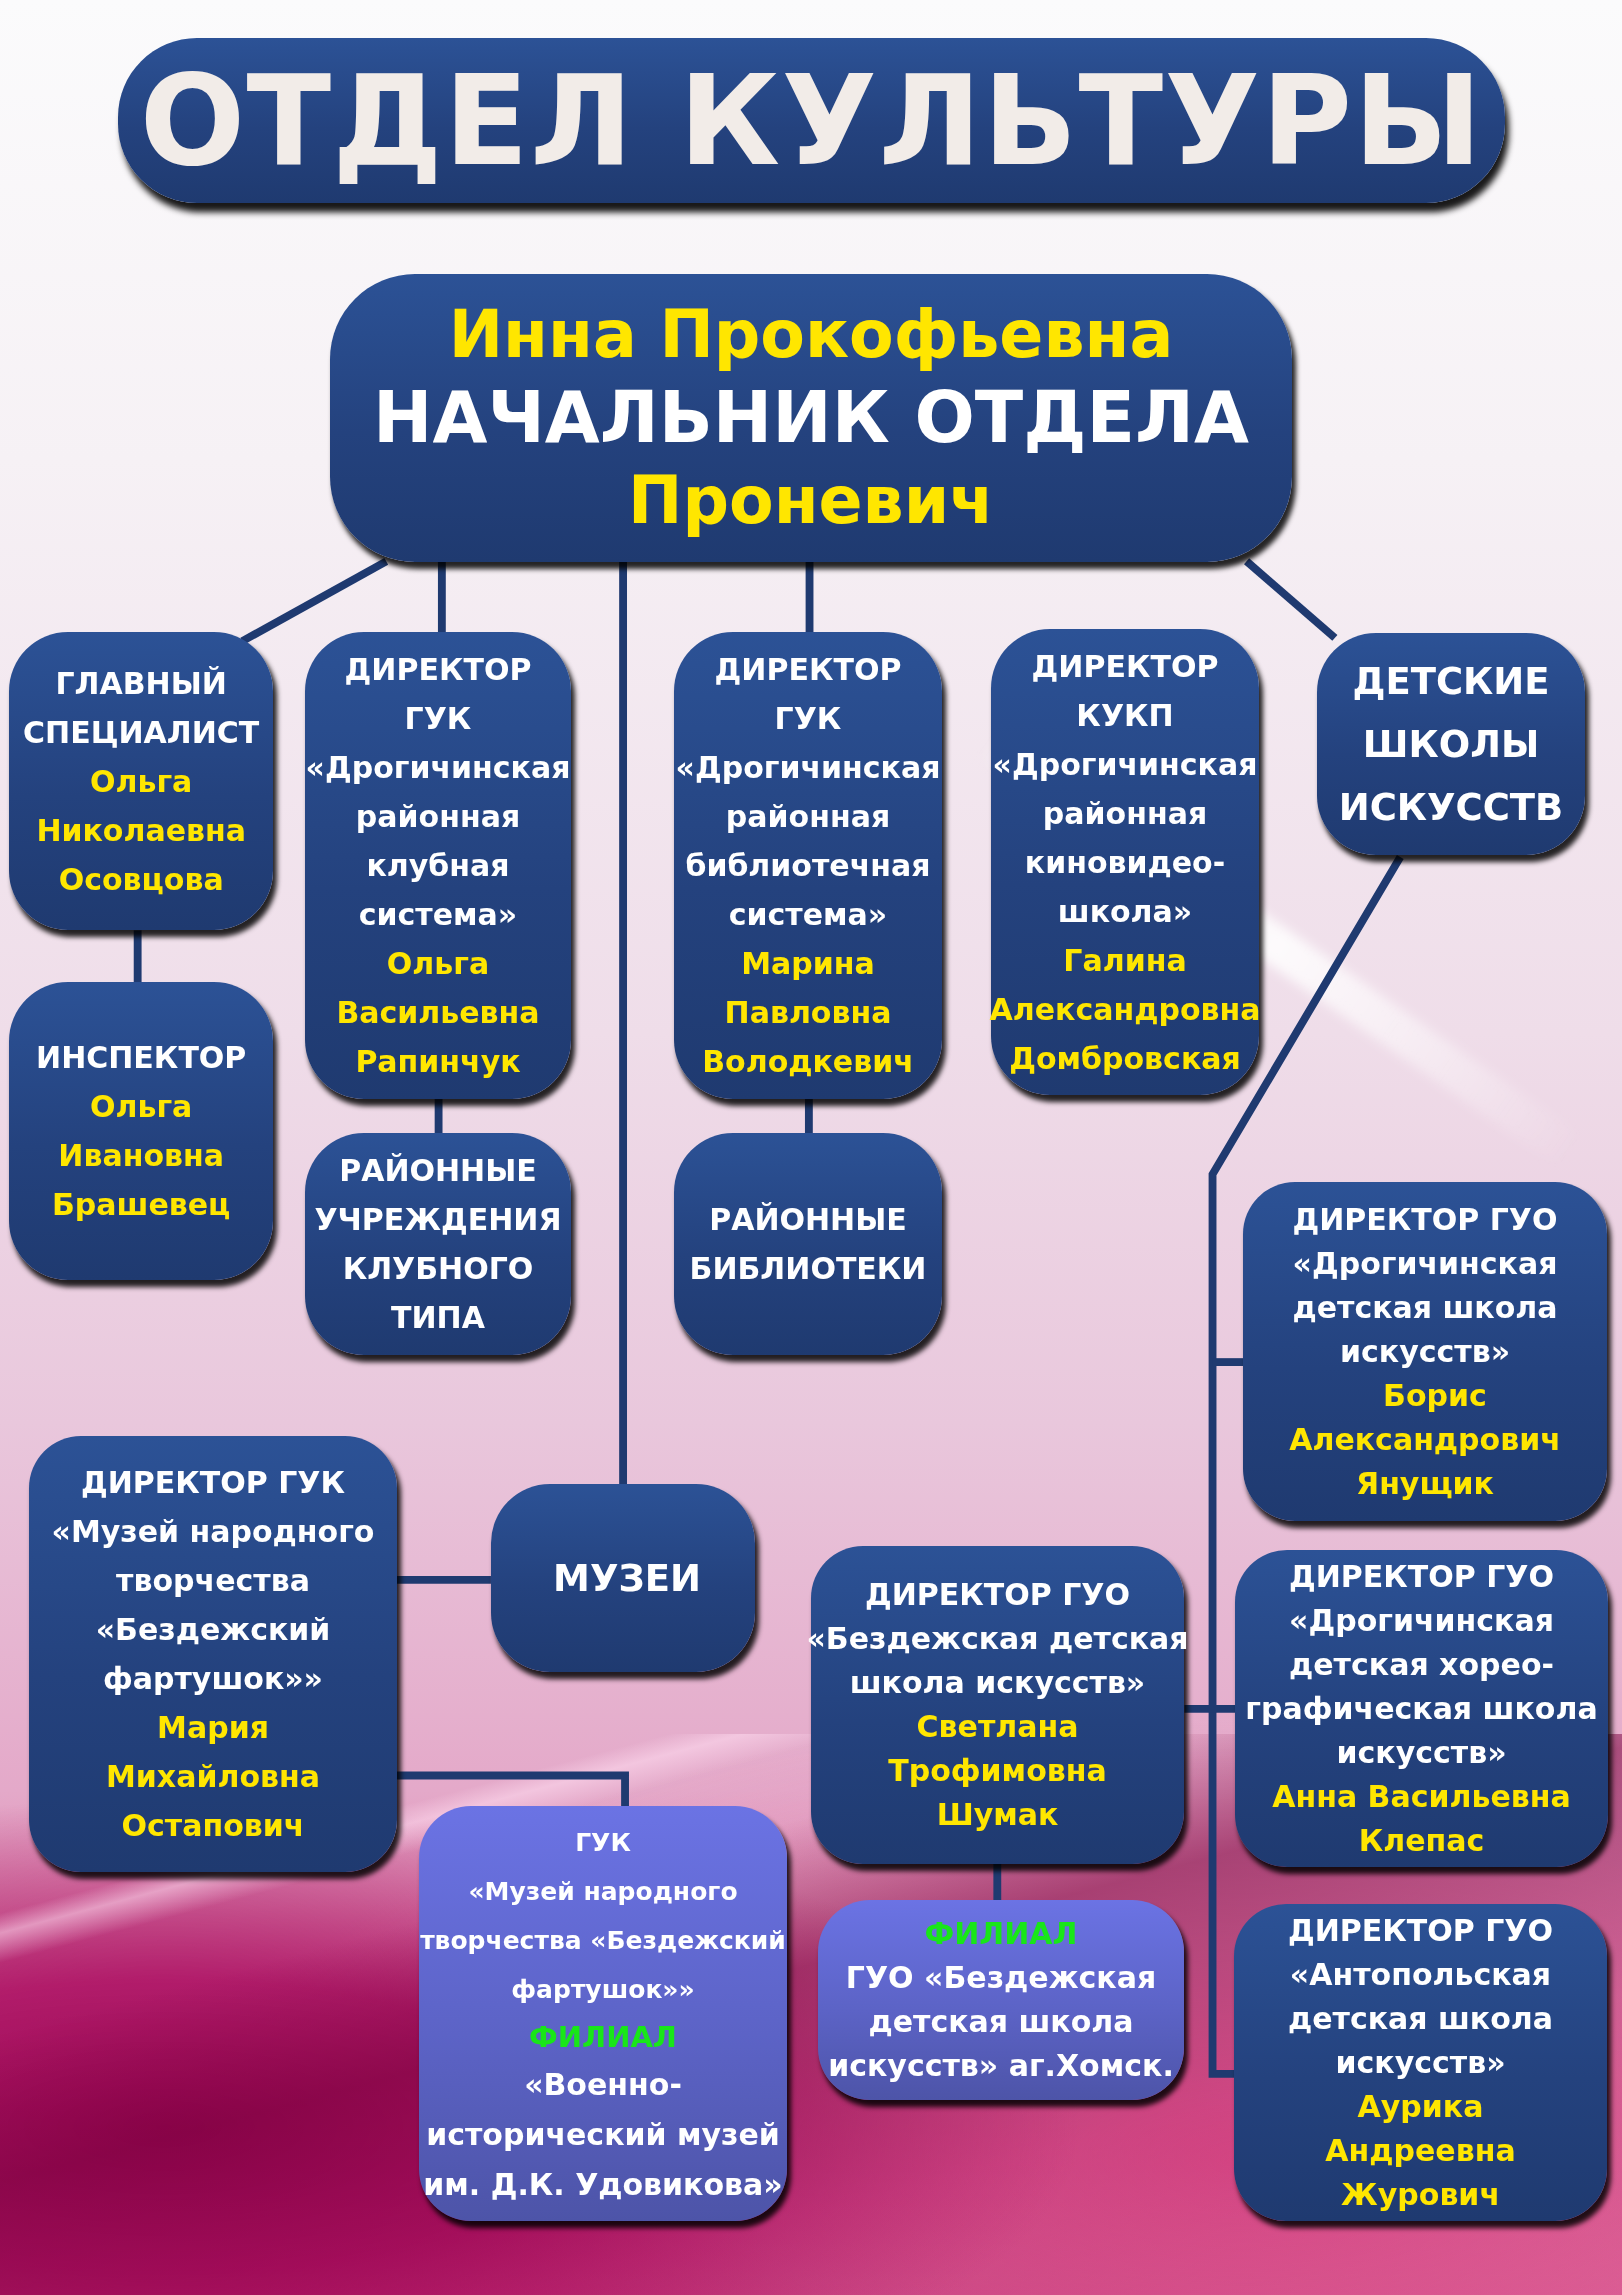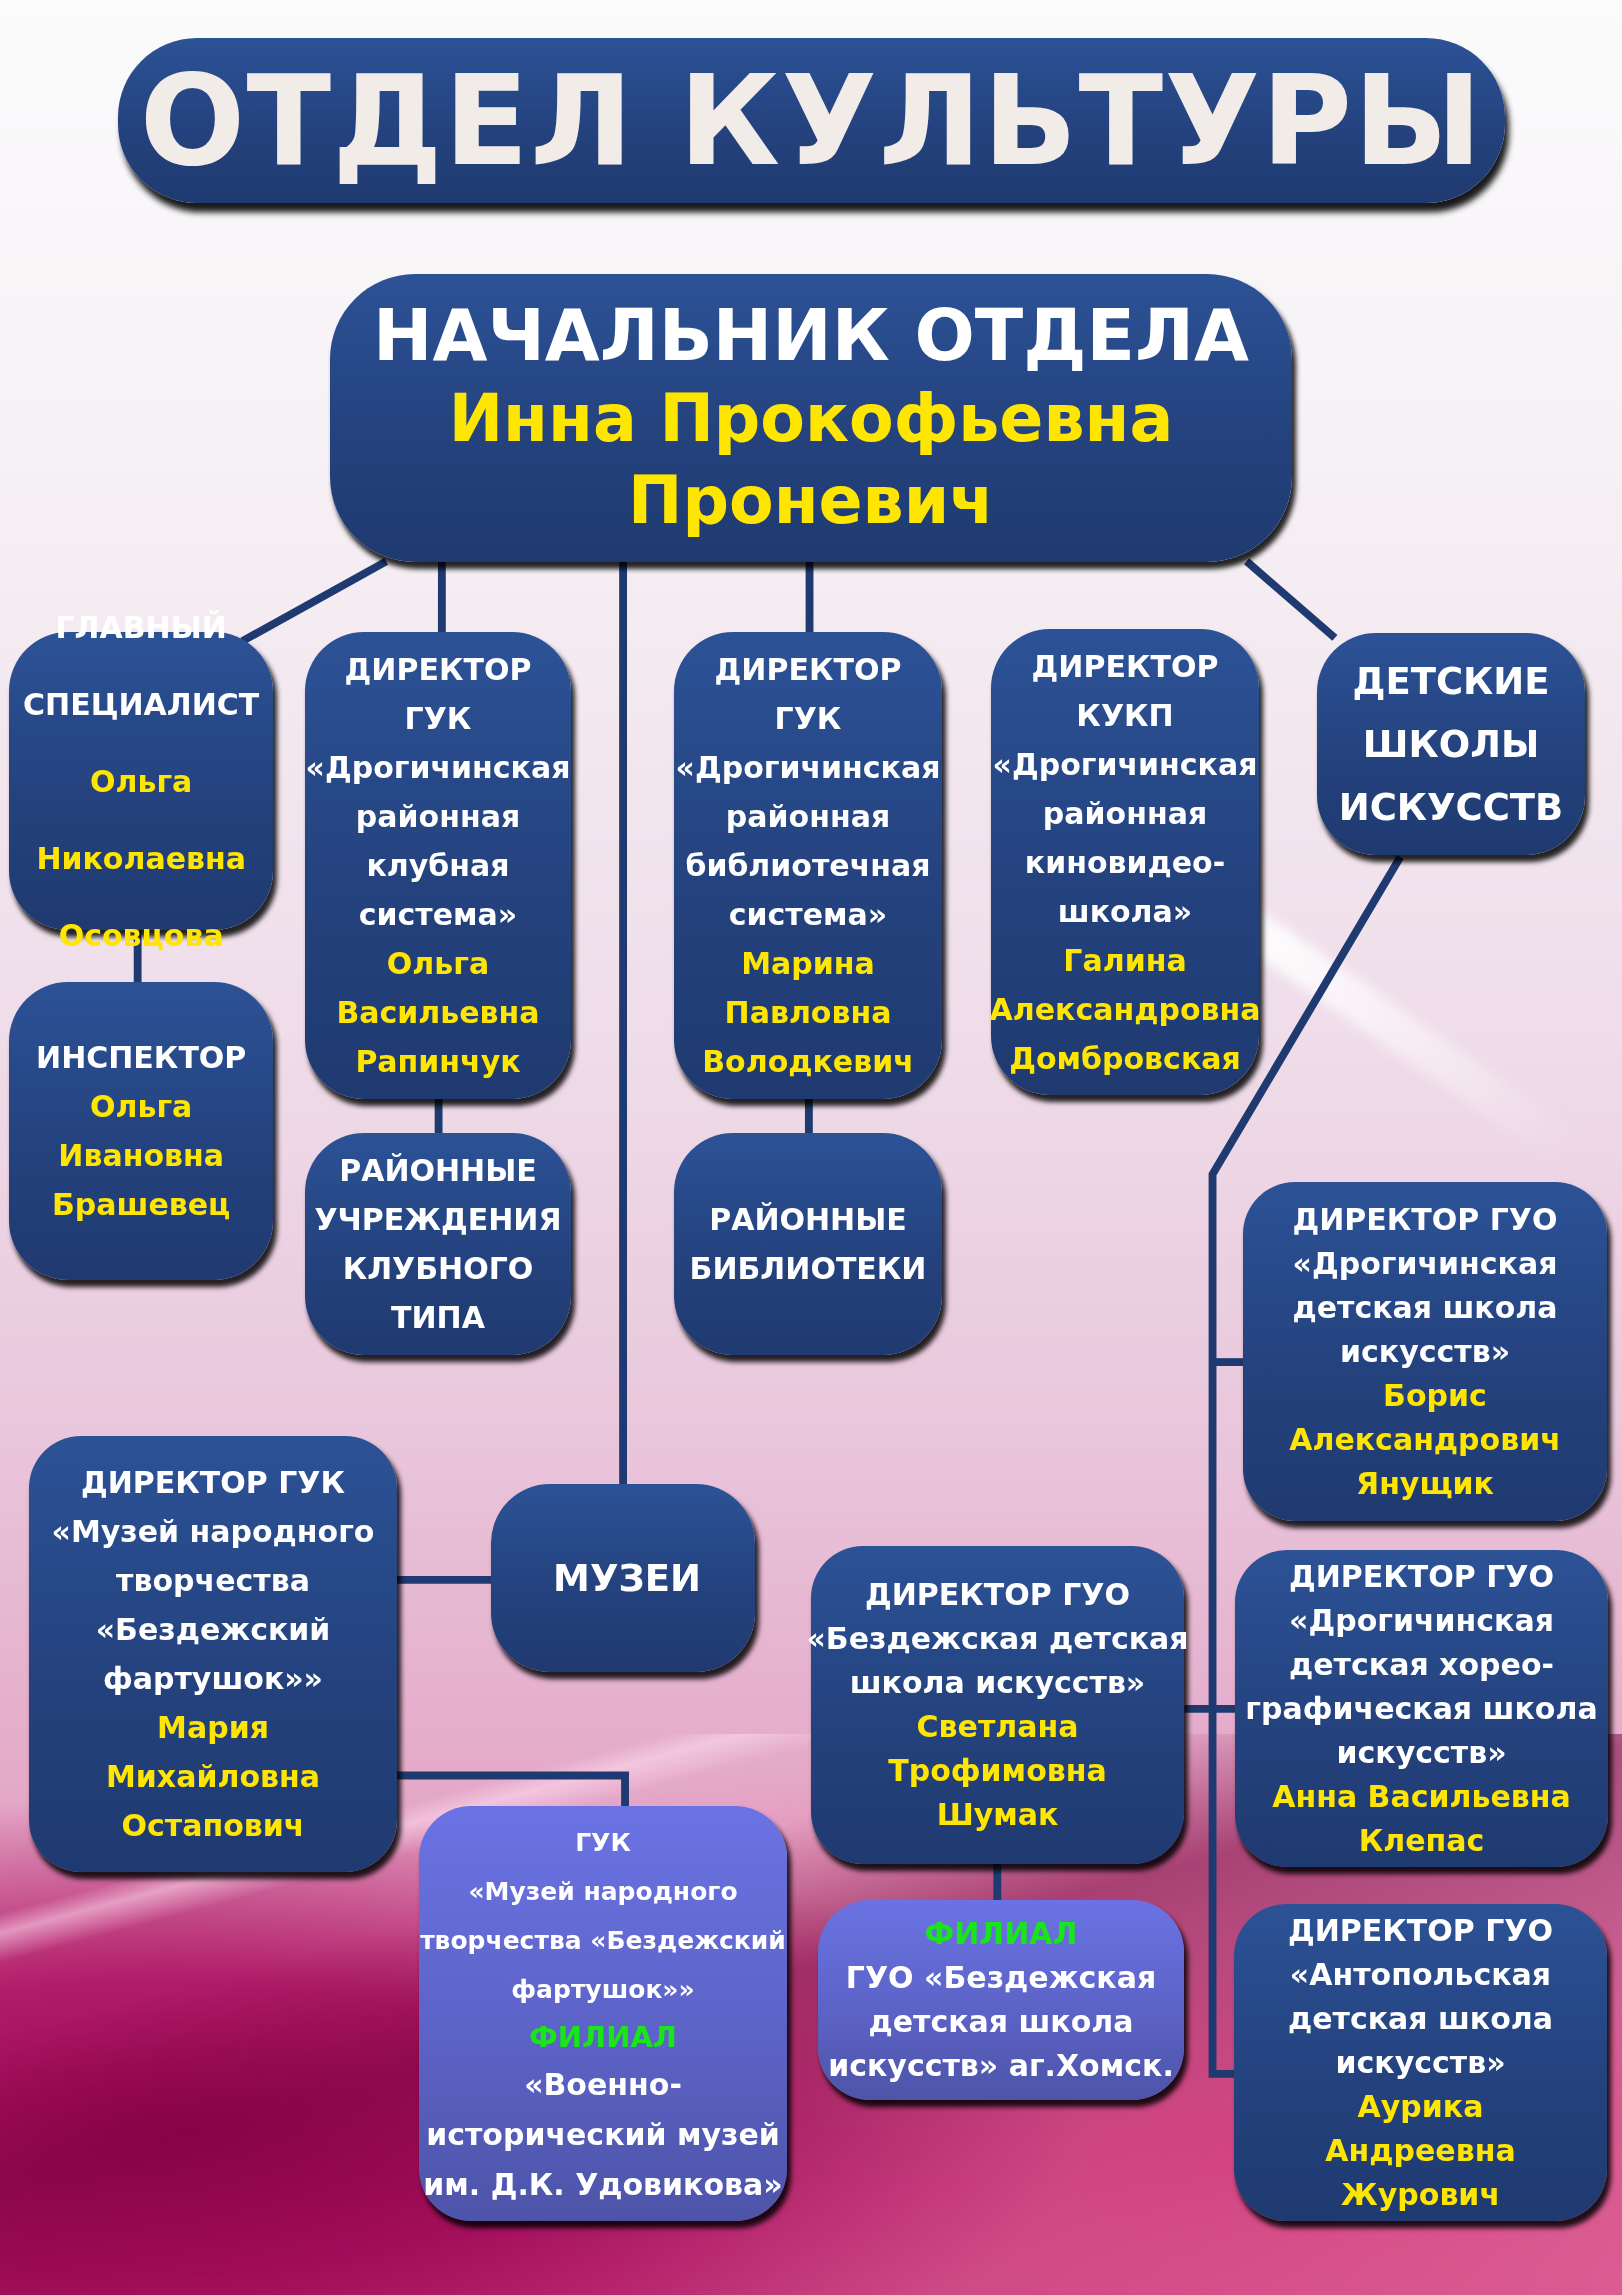--- a/index.html
+++ b/index.html
@@ -73,26 +73,26 @@
     <line x1="1810" y1="2612" x2="1888" y2="2612"></line>
     <line x1="1524" y1="2848" x2="1524" y2="2910"></line>
   </g>
 </svg>
 
 <div class="box title-box">
   <span class="line">ОТДЕЛ КУЛЬТУРЫ</span>
 </div>
 
 <div class="box head-box">
+  <span class="line name">Инна Прокофьевна</span>
   <span class="line role">НАЧАЛЬНИК ОТДЕЛА</span>
-  <span class="line name">Инна Прокофьевна</span>
   <span class="line name">Проневич</span>
 </div>
 
-<div class="box t44" style="left:9.2px;top:632px;width:264px;height:298px;gap:28px;">
+<div class="box t44" style="left:9.2px;top:632px;width:264px;height:298px;">
   <span class="line">ГЛАВНЫЙ</span>
   <span class="line">СПЕЦИАЛИСТ</span>
   <span class="line name">Ольга</span>
   <span class="line name">Николаевна</span>
   <span class="line name">Осовцова</span>
 </div>
 
 <div class="box t44" style="left:9.2px;top:982px;width:264px;height:298px;">
   <span class="line">ИНСПЕКТОР</span>
   <span class="line name">Ольга</span>

